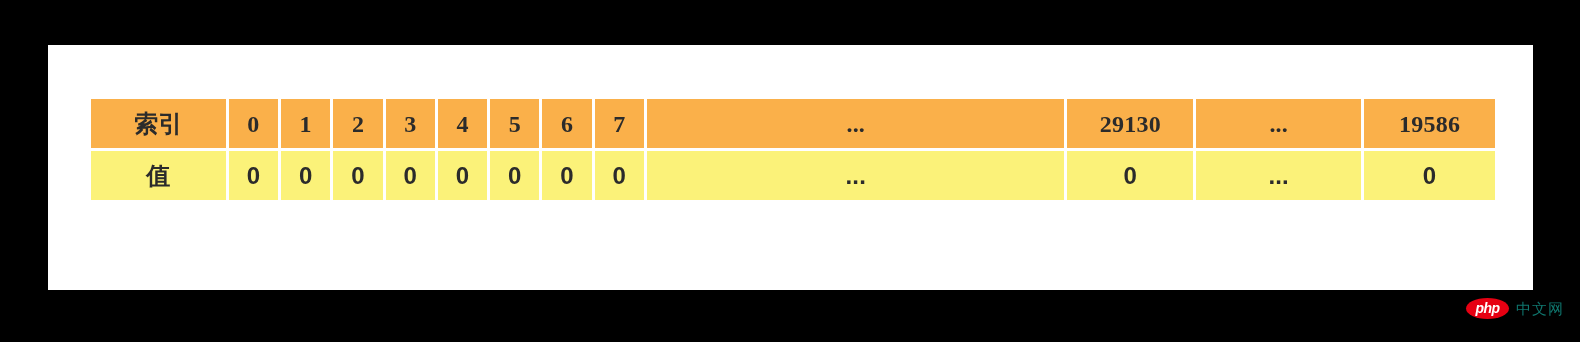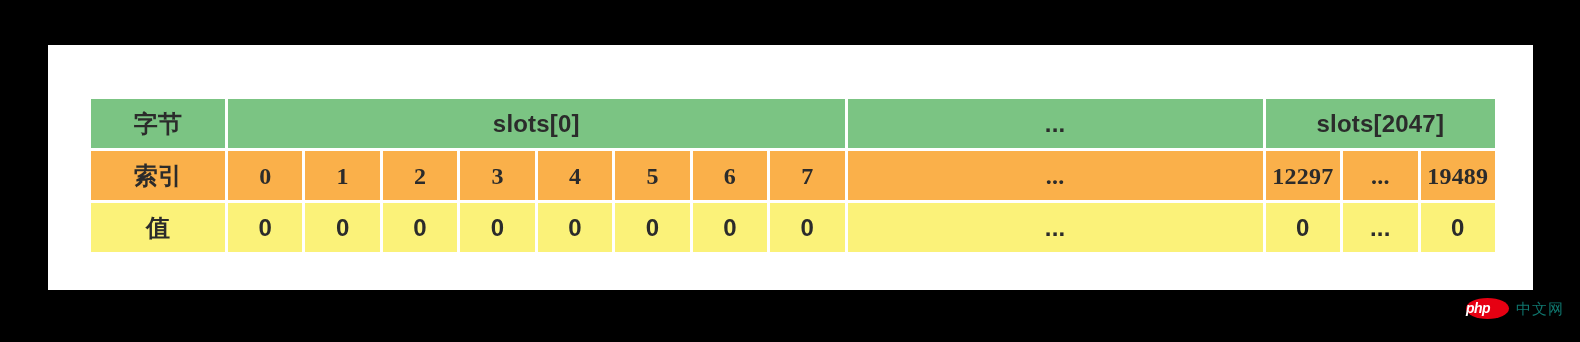--- a/index.html
+++ b/index.html
@@ -72,21 +72,21 @@
     align-items: center;
     gap: 7px;
   }
   #wm-badge {
     width: 43px;
     height: 21px;
     border-radius: 50%;
     background: #e60012;
     display: flex;
     align-items: center;
-    justify-content: flex-start;
+    justify-content: center;
   }
   #wm-badge span {
     color: #ffffff;
     font-size: 14px;
     font-weight: bold;
     font-style: italic;
     line-height: 1;
     letter-spacing: -0.5px;
   }
   #wm-text {
@@ -101,41 +101,35 @@
 </head>
 <body>
 
 <div id="root">
 
   <div id="panel">
 
     <table id="slot-table">
       <tbody>
 
-        <tr class="row-byte">
-          <td class="c-label cell-cjk">字节</td>
-          <td class="cell-head" colspan="8">slots[0]</td>
-          <td class="c-mid cell-dots">...</td>
-          <td class="cell-head" colspan="3">slots[2047]</td>
-        </tr>
 
         <tr class="row-index">
           <td class="c-label cell-cjk">索引</td>
           <td class="c-digit">0</td>
           <td class="c-digit">1</td>
           <td class="c-digit">2</td>
           <td class="c-digit">3</td>
           <td class="c-digit">4</td>
           <td class="c-digit">5</td>
           <td class="c-digit">6</td>
           <td class="c-digit">7</td>
           <td class="c-mid cell-dots">...</td>
-          <td class="c-num">12297</td>
+          <td class="c-num">29130</td>
           <td class="c-dots2 cell-dots">...</td>
-          <td class="c-num2">19489</td>
+          <td class="c-num2">19586</td>
         </tr>
 
         <tr class="row-value">
           <td class="c-label cell-cjk">值</td>
           <td class="c-digit">0</td>
           <td class="c-digit">0</td>
           <td class="c-digit">0</td>
           <td class="c-digit">0</td>
           <td class="c-digit">0</td>
           <td class="c-digit">0</td>

